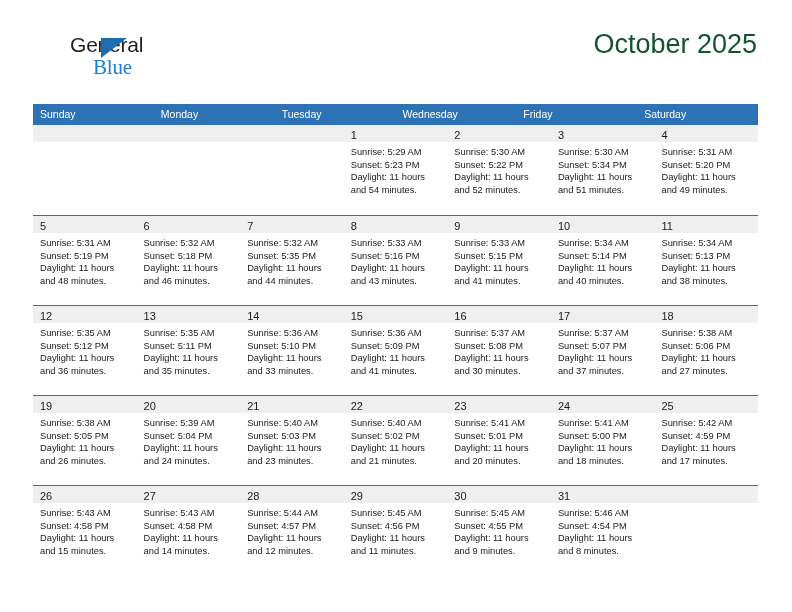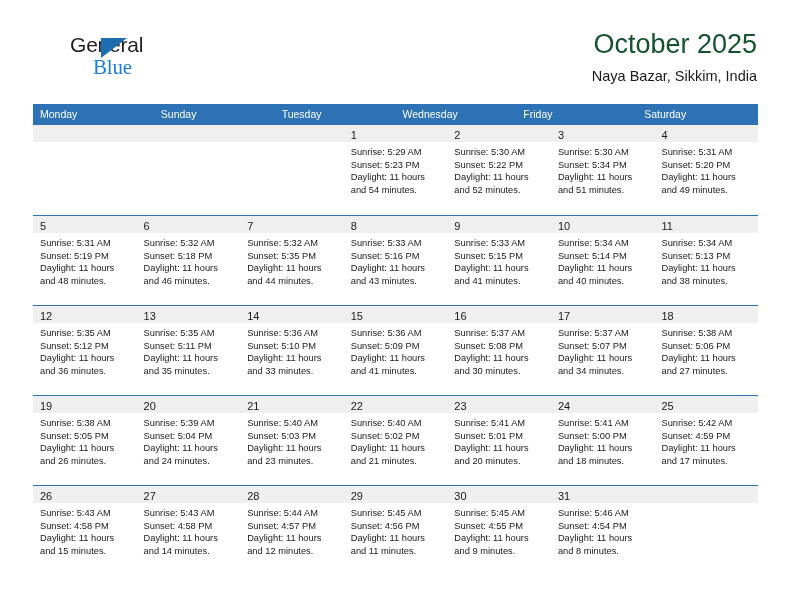--- a/index.html
+++ b/index.html
@@ -162,30 +162,29 @@
   <div class="header">
 
     <div class="logo">
       <span class="logo-general">General</span>
       <span class="logo-tri"></span>
       <span class="logo-blue">Blue</span>
     </div>
 
     <div class="title-block">
       <div class="cal-title">October 2025</div>
-      <div class="cal-subtitle">Naya Bazar, Sikkim, India</div>
     </div>
 
   </div>
 
   <div class="calendar">
 
     <div class="weekdays">
+      <div class="weekday">Sunday</div>
       <div class="weekday">Monday</div>
-      <div class="weekday">Sunday</div>
       <div class="weekday">Tuesday</div>
       <div class="weekday">Wednesday</div>
       <div class="weekday">Friday</div>
       <div class="weekday">Saturday</div>
     </div>
 
     <div id="weeks-container">
         <div class="week first">
           <div class="daycell empty">
             <div class="daynum-band"><span class="daynum"></span></div>
@@ -361,21 +360,21 @@
               <div class="detail-line">Daylight: 11 hours</div>
               <div class="detail-line">and 30 minutes.</div>
             </div>
           </div>
           <div class="daycell">
             <div class="daynum-band"><span class="daynum">17</span></div>
             <div class="details">
               <div class="detail-line">Sunrise: 5:37 AM</div>
               <div class="detail-line">Sunset: 5:07 PM</div>
               <div class="detail-line">Daylight: 11 hours</div>
-              <div class="detail-line">and 34 minutes.</div>
+              <div class="detail-line">and 37 minutes.</div>
             </div>
           </div>
           <div class="daycell">
             <div class="daynum-band"><span class="daynum">18</span></div>
             <div class="details">
               <div class="detail-line">Sunrise: 5:38 AM</div>
               <div class="detail-line">Sunset: 5:06 PM</div>
               <div class="detail-line">Daylight: 11 hours</div>
               <div class="detail-line">and 27 minutes.</div>
             </div>

